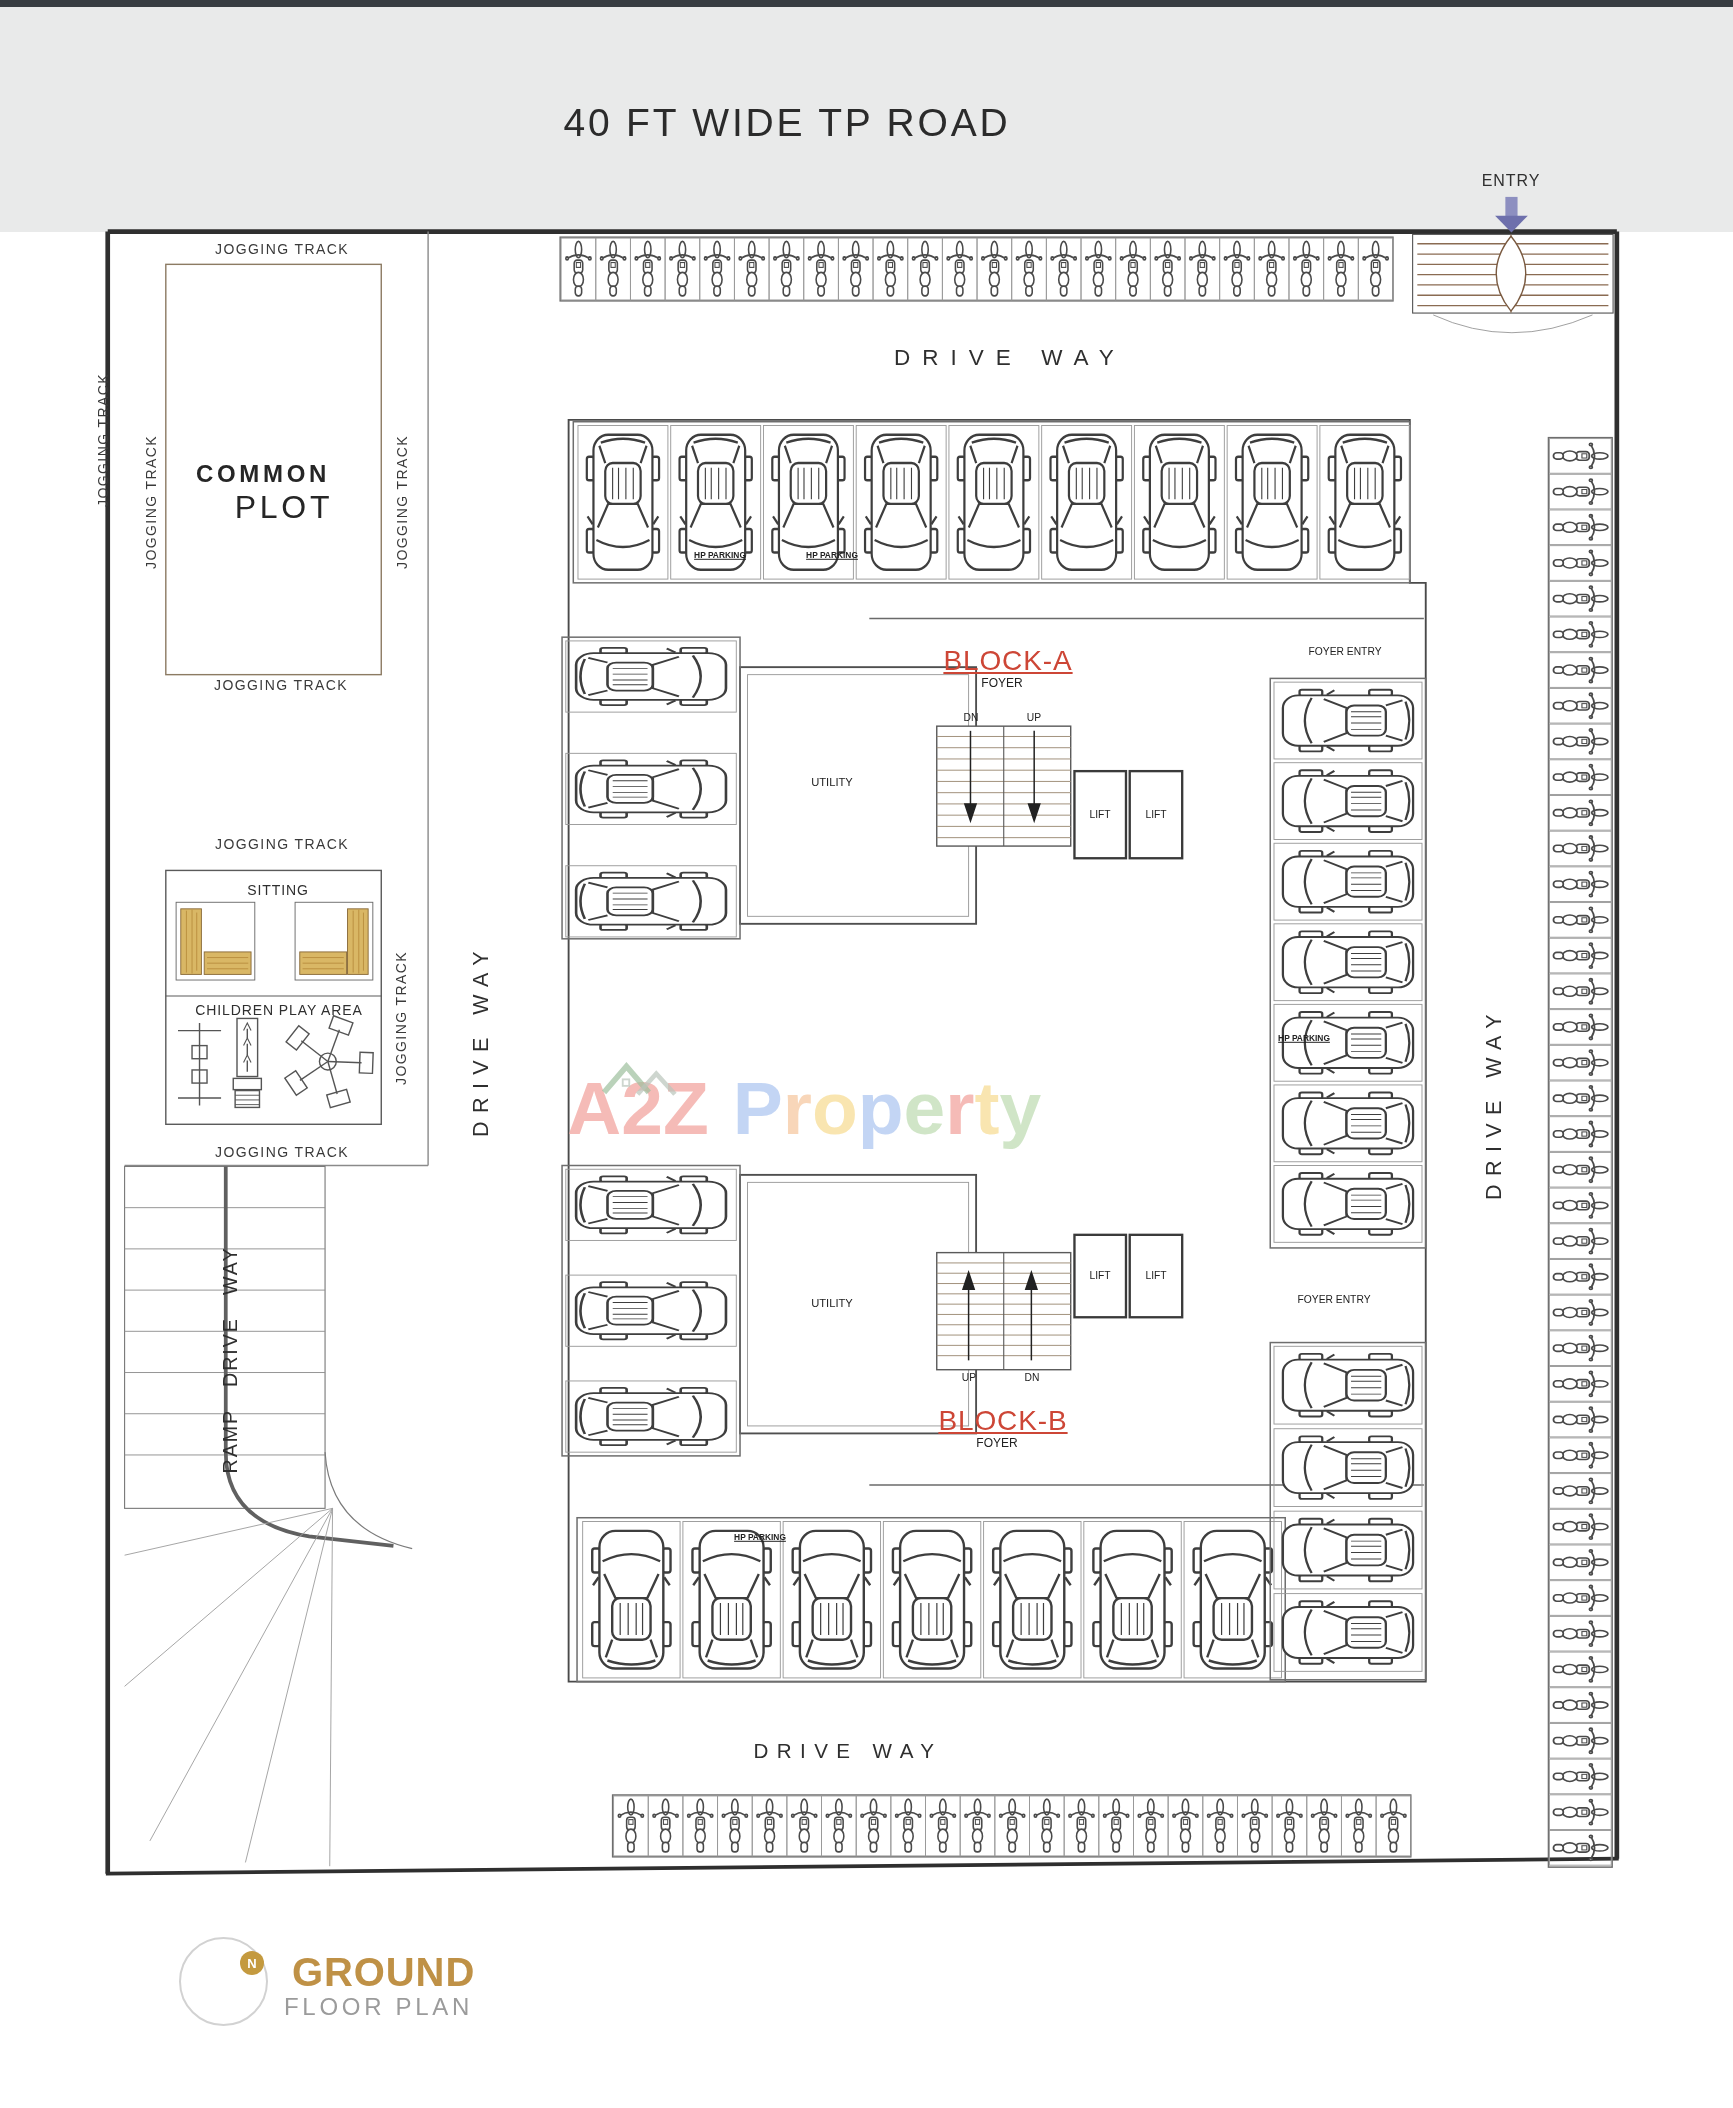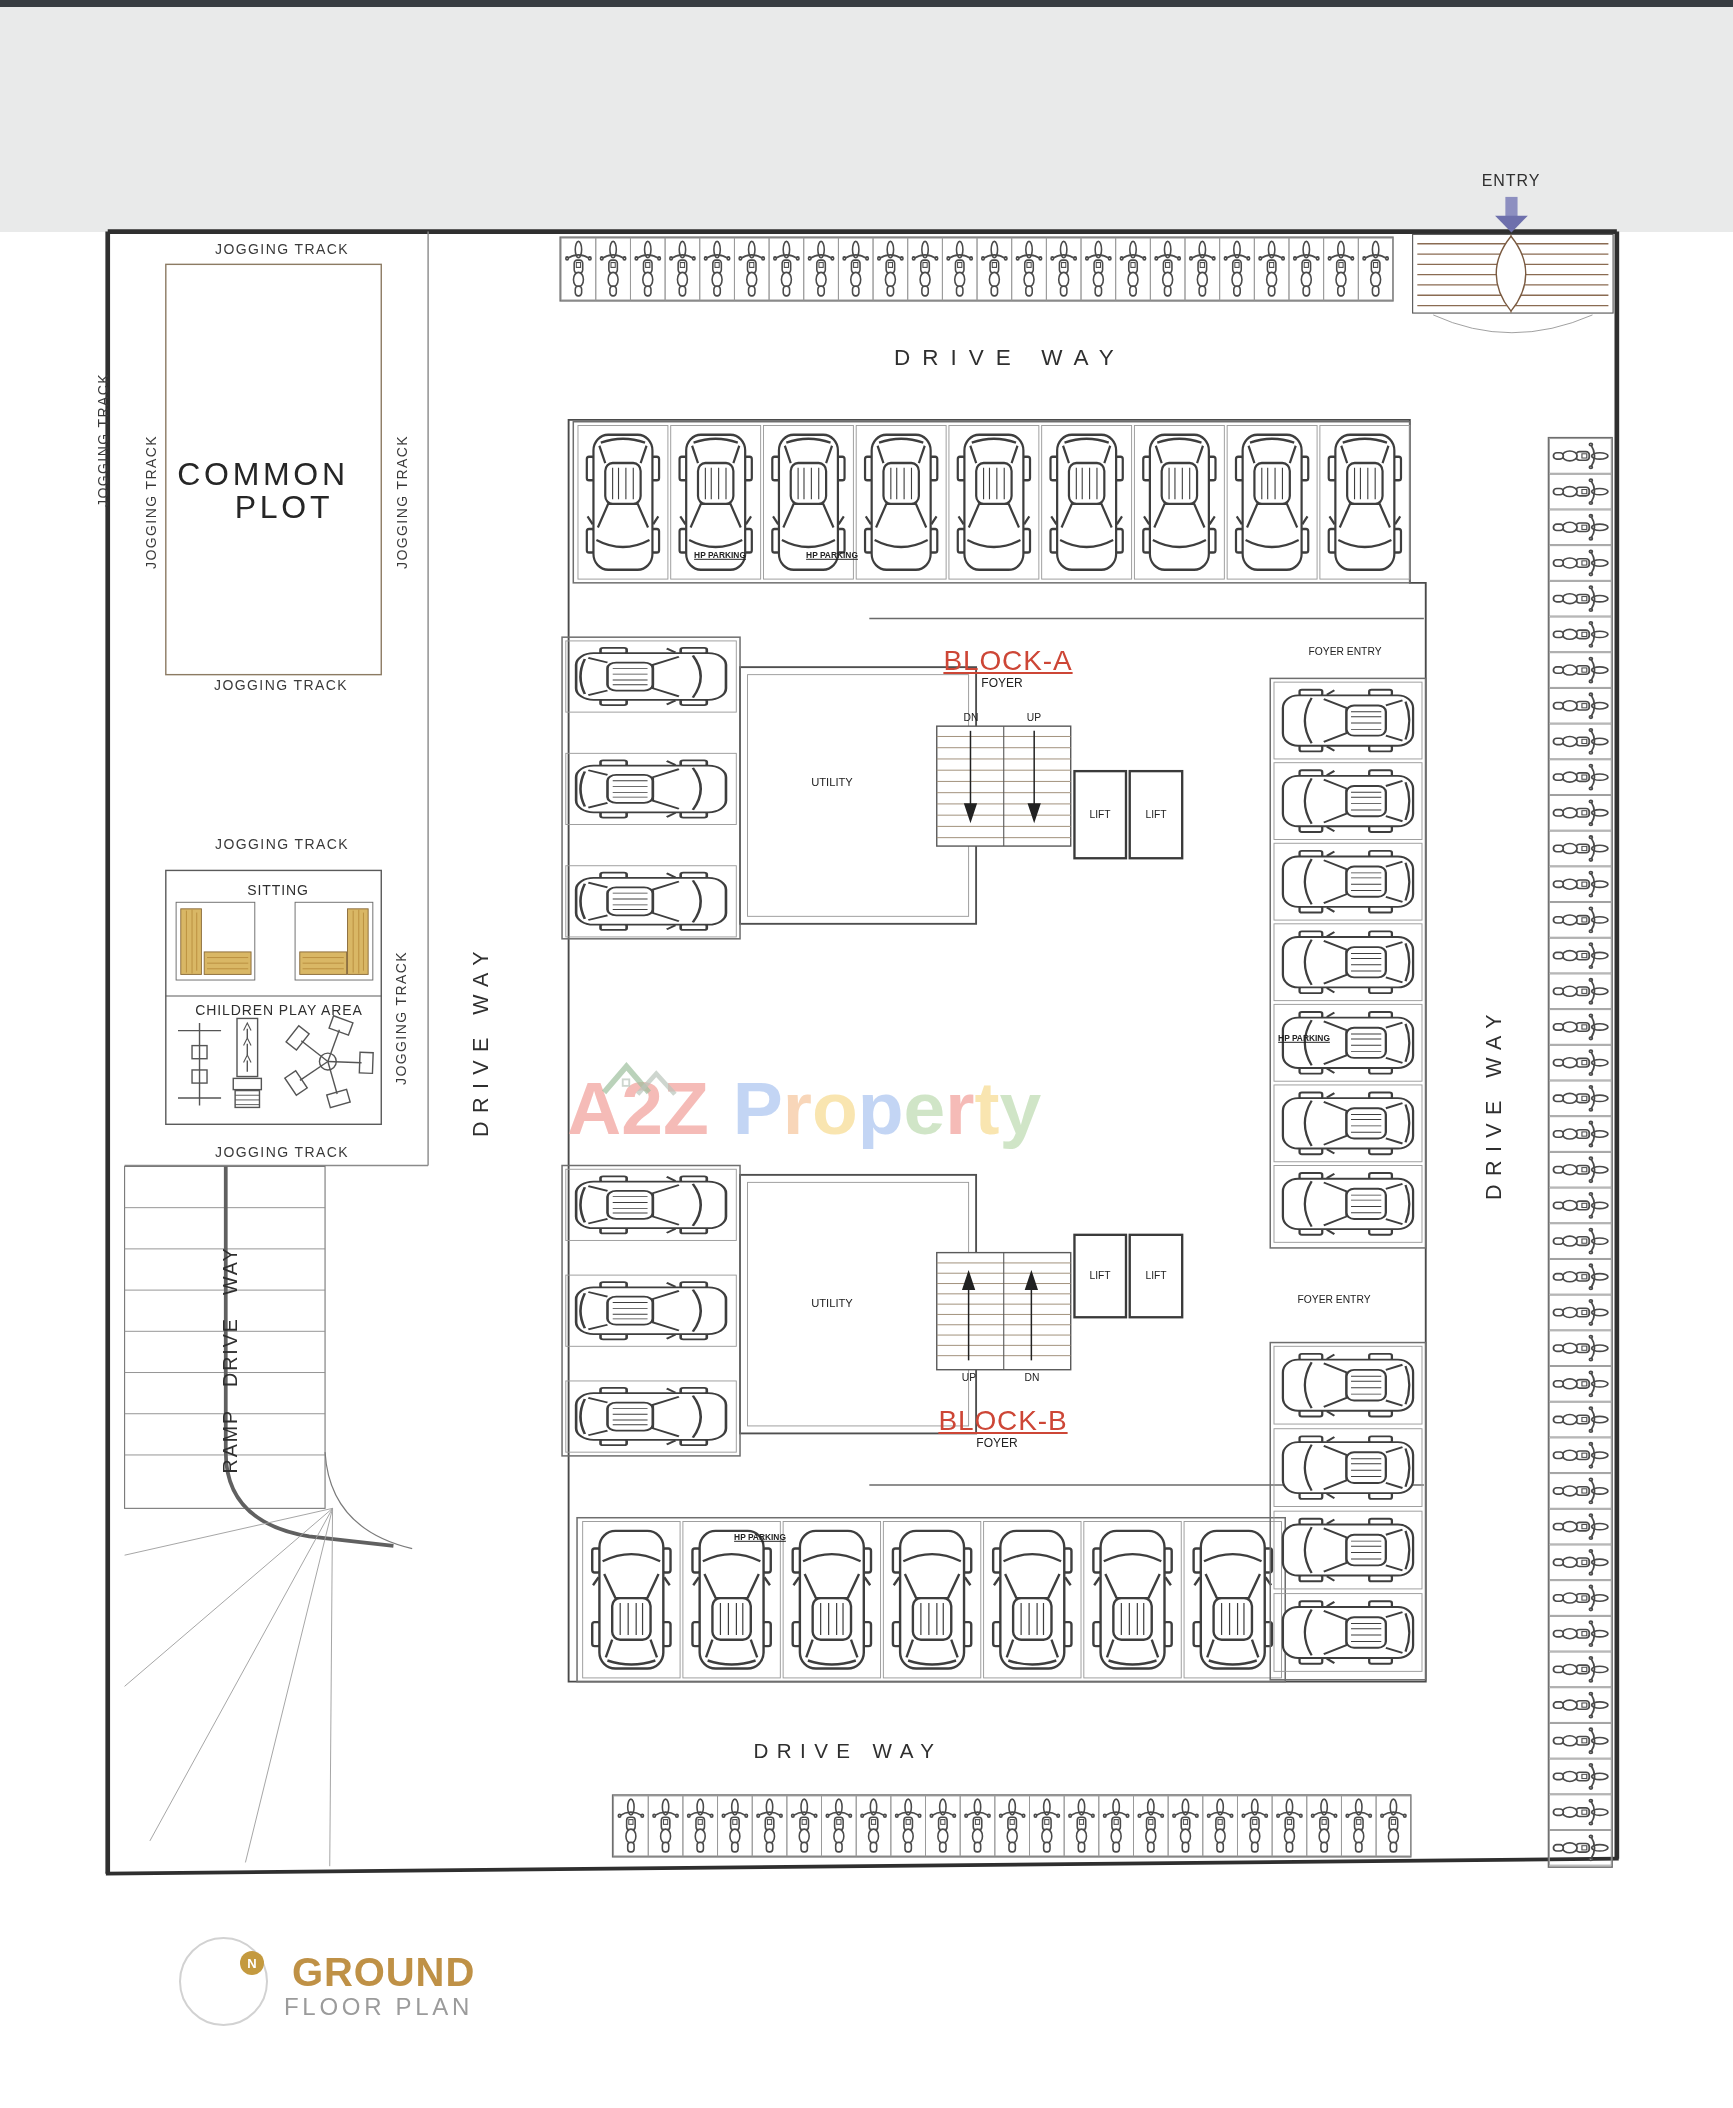--- a/index.html
+++ b/index.html
@@ -16,21 +16,21 @@
   .l-entry{left:1511px;top:181px;font-size:16px;letter-spacing:0.9px;}
   .l-dw-top{left:1010px;top:358px;font-size:22.5px;letter-spacing:12px;}
   .l-dw-bottom{left:848px;top:1751px;font-size:20.6px;letter-spacing:8.4px;}
   .l-dw-left{left:482px;top:1040px;font-size:21.5px;letter-spacing:8.4px;}
   .l-dw-right{left:1495px;top:1103px;font-size:21.5px;letter-spacing:8.4px;}
   .l-jt{font-size:14px;letter-spacing:1.4px;color:#3a3a3a;}
   .l-jt1{left:282px;top:249px;} .l-jt2{left:281px;top:685px;}
   .l-jt3{left:282px;top:844px;} .l-jt4{left:282px;top:1152px;}
   .l-jt5{left:103px;top:440px;} .l-jt6{left:151px;top:502px;}
   .l-jt7{left:402px;top:502px;} .l-jt8{left:401px;top:1018px;}
-  .l-common1{left:263px;top:474px;font-size:32px;letter-spacing:3.7px;color:#262626;}
+  .l-common1{left:263px;top:474px;font-size:24px;letter-spacing:3.7px;color:#262626;font-weight:bold;}
   .l-common2{left:284px;top:507px;font-size:32px;letter-spacing:3.7px;color:#262626;}
   .l-sitting{left:278px;top:890px;font-size:14px;letter-spacing:0.9px;}
   .l-children{left:279px;top:1010px;font-size:14px;letter-spacing:0.9px;}
   .l-ramp{left:231px;top:1360px;font-size:19.7px;letter-spacing:1.9px;word-spacing:15px;}
   .l-block{font-size:28px;letter-spacing:0.9px;color:#cd4636;text-decoration:underline;}
   .l-blocka{left:1008px;top:661px;} .l-blockb{left:1003px;top:1421px;}
   .l-sm{font-size:10.3px;font-weight:normal;color:#222;}
   .l-foyera{left:1002px;top:683px;font-size:12px;} .l-foyerb{left:997px;top:1443px;font-size:12px;}
   .l-dna{left:971px;top:718px;} .l-upa{left:1034px;top:718px;}
   .l-upb{left:969px;top:1378px;} .l-dnb{left:1032px;top:1378px;}
@@ -500,20 +500,21 @@
           <rect x="1654" y="1877.7" width="66" height="37" fill="none" stroke="#9a9a9a" stroke-width="1"></rect>
           <use href="#sym-bike" transform="translate(1687 1896.2) rotate(90) scale(0.758 0.867) translate(-20 -35)"></use>
           <rect x="1654" y="1915.8" width="66" height="37" fill="none" stroke="#9a9a9a" stroke-width="1"></rect>
           <use href="#sym-bike" transform="translate(1687 1934.3) rotate(90) scale(0.758 0.867) translate(-20 -35)"></use>
           <rect x="1654" y="1953.9" width="66" height="37" fill="none" stroke="#9a9a9a" stroke-width="1"></rect>
           <use href="#sym-bike" transform="translate(1687 1972.4) rotate(90) scale(0.758 0.867) translate(-20 -35)"></use>
         </g>
       </g>
   </svg>
 
+  <div class="lbl l-road">40 FT WIDE  TP ROAD</div>
   <div class="lbl l-entry">ENTRY</div>
 
   <div class="lbl l-dw-top">DRIVE WAY</div>
   <div class="lbl l-dw-bottom">DRIVE WAY</div>
   <div class="lbl rot l-dw-left">DRIVE WAY</div>
   <div class="lbl rot l-dw-right">DRIVE WAY</div>
 
   <div class="lbl l-jt l-jt1">JOGGING TRACK</div>
   <div class="lbl l-jt l-jt2">JOGGING TRACK</div>
   <div class="lbl l-jt l-jt3">JOGGING TRACK</div>

